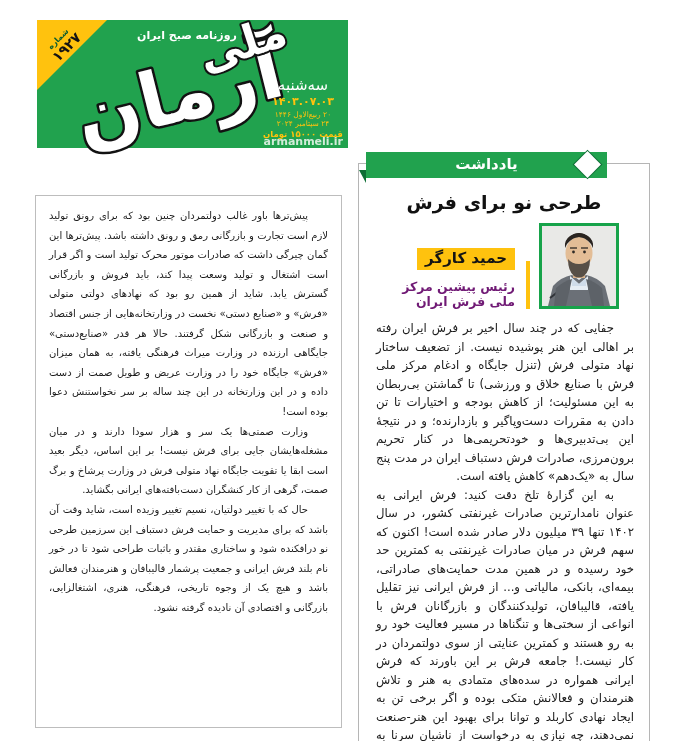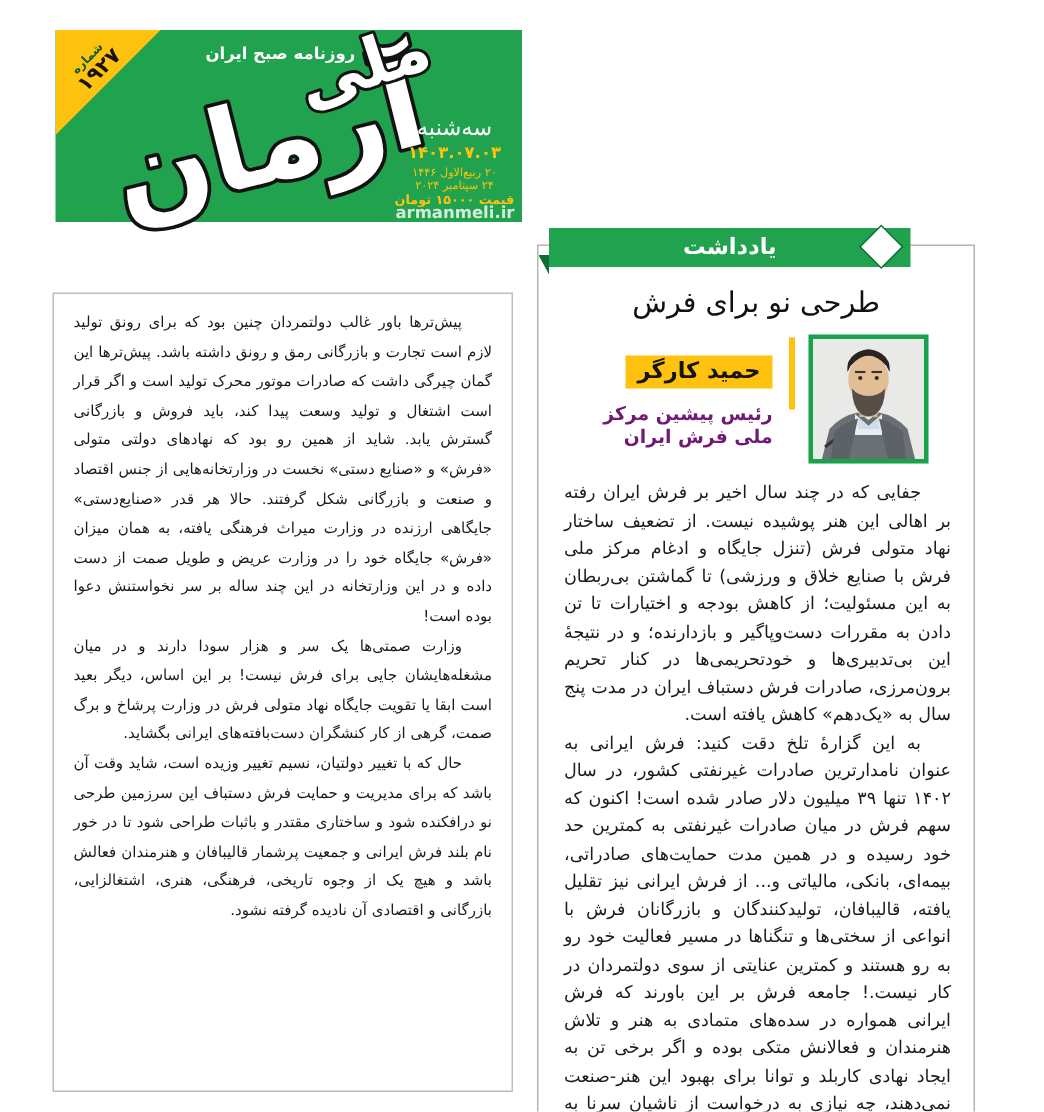--- a/index.html
+++ b/index.html
@@ -82,25 +82,25 @@
   .diamond {
     position:absolute; right:10px; top:3px; width:19px; height:19px;
     background:#ffffff; transform:rotate(45deg);
     box-shadow:0 0 0 1px #0d6e35;
   }
   .fold {
     position:absolute; left:-7px; bottom:-5px; width:7px; height:13px;
     background:#0d6e35; clip-path:polygon(100% 0,100% 100%,0 0);
   }
   .article-title {
-    text-align:center; font-weight:normal; font-size:19px; color:#111;
+    text-align:center; font-weight:bold; font-size:19px; color:#111;
     margin:27px 10px 4px;
   }
   .author-row {
-    display:flex; align-items:flex-start; padding:6px 30px 0 14px;
+    display:flex; align-items:flex-end; padding:6px 30px 0 14px;
   }
   .photo-frame {
     width:80px; height:86px; border:3px solid #17a34a; background:#e9e9e7;
     flex:0 0 auto; overflow:hidden;
   }
   .vbar { width:4px; height:48px; background:#ffc20e; margin:2px 9px 0 11px; flex:0 0 auto; }
   .author-info { margin-top:14px; }
   .author-name {
     display:inline-block; background:#ffc20e; color:#141414;
     font-weight:bold; font-size:15px; padding:1px 8px 3px;

